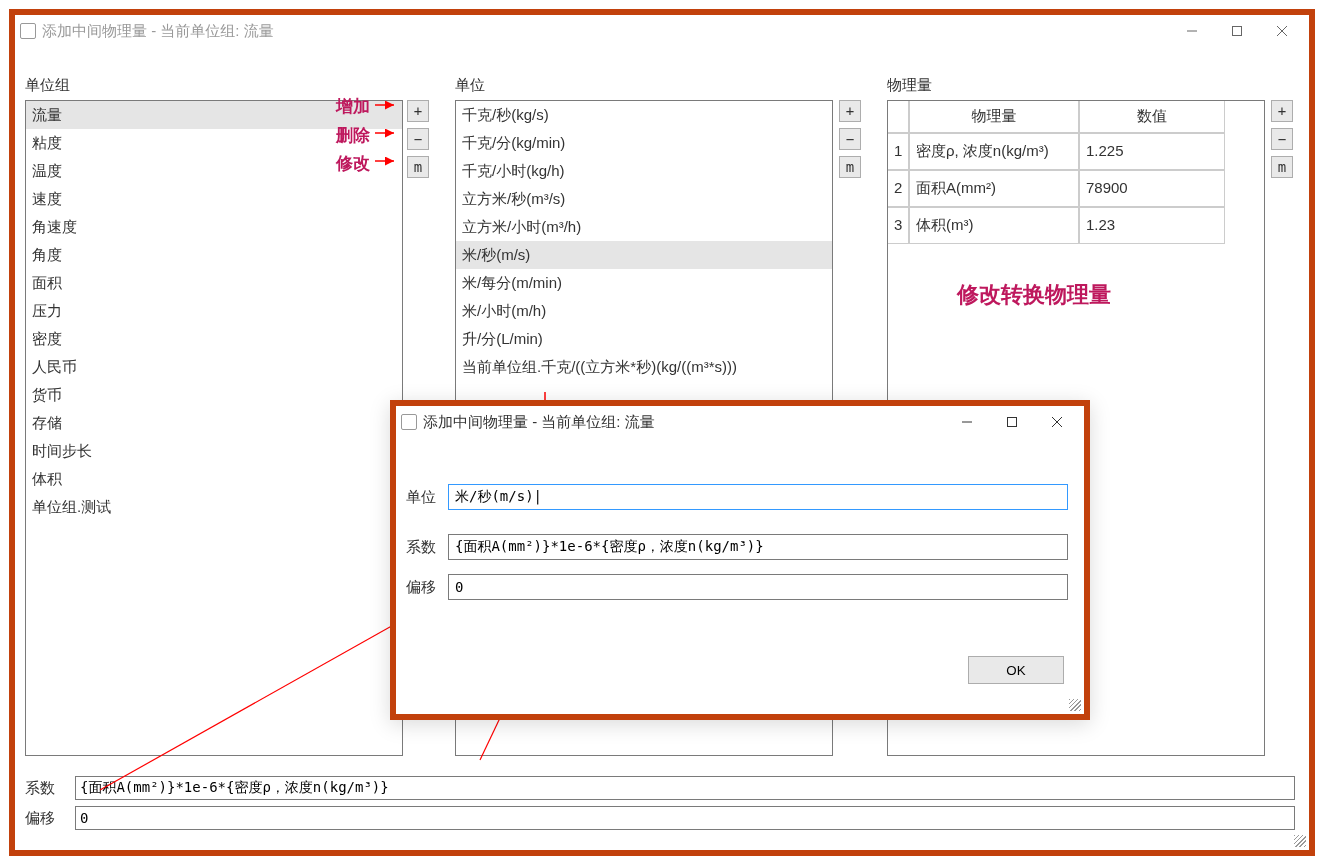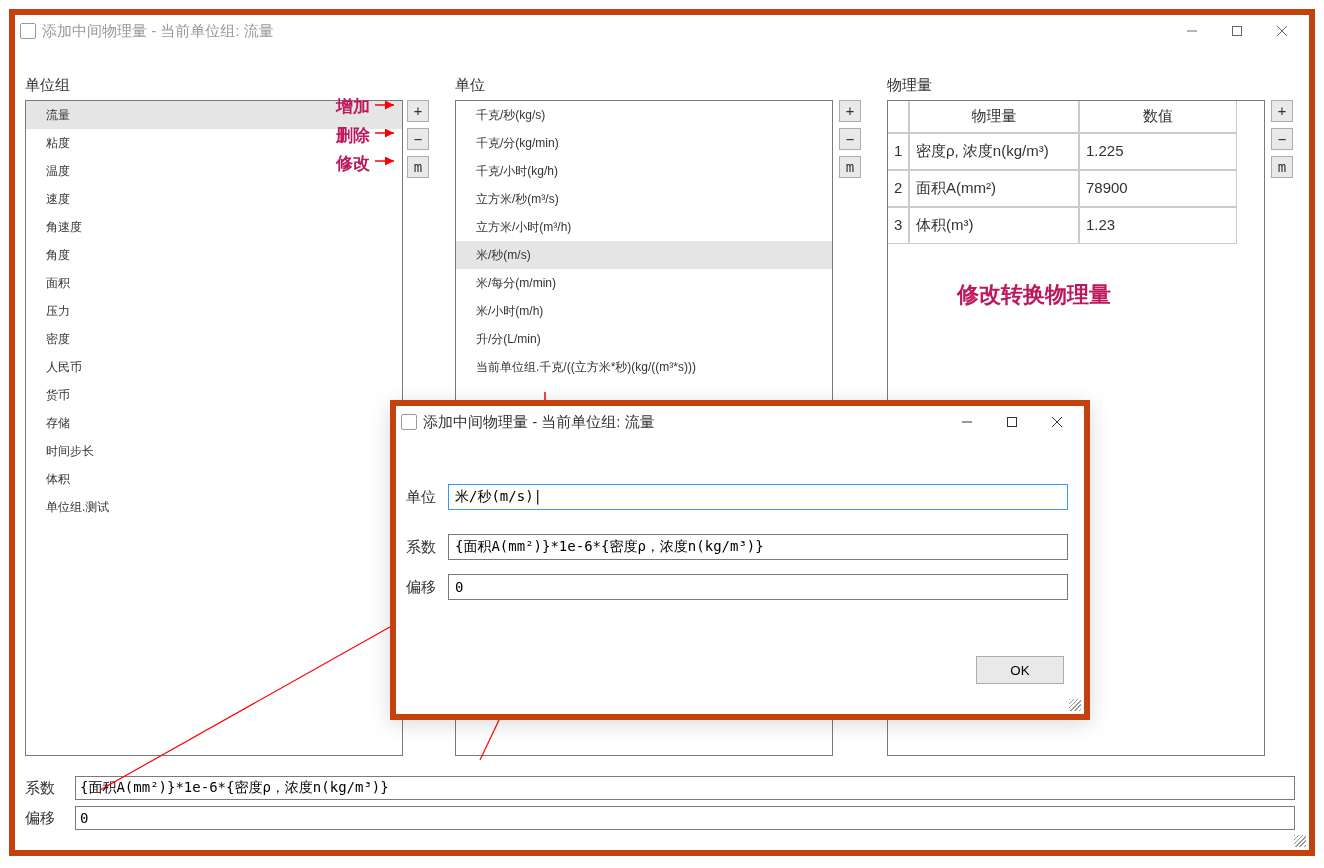--- a/index.html
+++ b/index.html
@@ -8,48 +8,48 @@
 .main-window { left: 9px; top: 9px; width: 1306px; height: 847px; }
 .titlebar { display: flex; align-items: center; height: 32px; padding: 0 5px; color: #999; }
 .titlebar .tb-icon { width: 16px; height: 16px; margin-right: 6px; border: 1px solid #999; border-radius: 2px; }
 .titlebar .title { flex: 1; font-size: 15px; }
 .win-controls { display: flex; }
 .win-btn { width: 45px; height: 28px; display: flex; align-items: center; justify-content: center; color: #666; cursor: pointer; }
 .content { position: absolute; left: 10px; top: 42px; right: 10px; bottom: 10px; margin-top: 19px; }
 
 .col-label { font-size: 15px; position: absolute; }
 .listbox { position: absolute; border: 1px solid #7a7a7a; background: #fff; overflow: hidden; }
-.listbox .item { padding: 2px 20px; font-size: 12px; line-height: 24px; cursor: pointer; }
+.listbox .item { padding: 2px 6px; font-size: 15px; line-height: 24px; cursor: pointer; }
 .listbox .item.selected { background: #e5e5e5; }
 
 .btn-stack { position: absolute; display: flex; flex-direction: column; gap: 6px; }
 .small-btn { width: 22px; height: 22px; border: 1px solid #adadad; background: #e9e9e9; display: flex; align-items: center; justify-content: center; font-size: 14px; cursor: pointer; font-family: monospace; }
 
 .annot { position: absolute; color: #be185d; font-weight: bold; font-size: 17px; pointer-events: none; white-space: nowrap; }
 
 .table { position: absolute; border: 1px solid #ccc; }
 .table .thead { display: flex; }
 .table .th { border: 1px solid #ccc; padding: 6px 8px; text-align: center; font-size: 15px; background: #fff; }
 .table .tr { display: flex; }
 .table .td { border: 1px solid #ccc; padding: 8px 6px; font-size: 15px; }
 .row-num { width: 22px; text-align: center; }
 .col-phy { width: 170px; }
-.col-val { width: 158px; }
+.col-val { width: 146px; }
 
 .bottom-row { position: absolute; display: flex; align-items: center; }
 .bottom-row .lbl { width: 50px; font-size: 15px; }
 .bottom-row input { flex: 1; height: 24px; border: 1px solid #7a7a7a; padding: 0 4px; font-family: monospace; font-size: 14px; }
 
 .dialog { left: 390px; top: 400px; width: 700px; height: 320px; box-shadow: 0 4px 20px rgba(0,0,0,0.15); z-index: 10; }
 .dialog .titlebar { color: #333; }
 .dialog .form-row { position: absolute; display: flex; align-items: center; }
 .dialog .form-row .lbl { width: 42px; font-size: 15px; }
 .dialog .form-row input { width: 620px; height: 26px; border: 1px solid #7a7a7a; padding: 0 6px; font-family: monospace; font-size: 14px; }
 .dialog .form-row input.active { border: 1px solid #3399ff; }
-.dialog .ok-btn { position: absolute; right: 20px; bottom: 30px; width: 88px; height: 28px; border: 1px solid #adadad; background: #e9e9e9; cursor: pointer; }
+.dialog .ok-btn { position: absolute; right: 20px; bottom: 30px; width: 96px; height: 28px; border: 1px solid #adadad; background: #e9e9e9; cursor: pointer; }
 .resize-grip { position: absolute; right: 3px; bottom: 3px; width: 12px; height: 12px; background: repeating-linear-gradient(135deg,#999,#999 1px,transparent 1px,transparent 3px); }
 
 svg.arrow { position: absolute; pointer-events: none; z-index: 5; }
 </style>
 </head>
 <body>
 
 <div class="window main-window">
   <div class="titlebar">
     <div class="tb-icon"></div>

